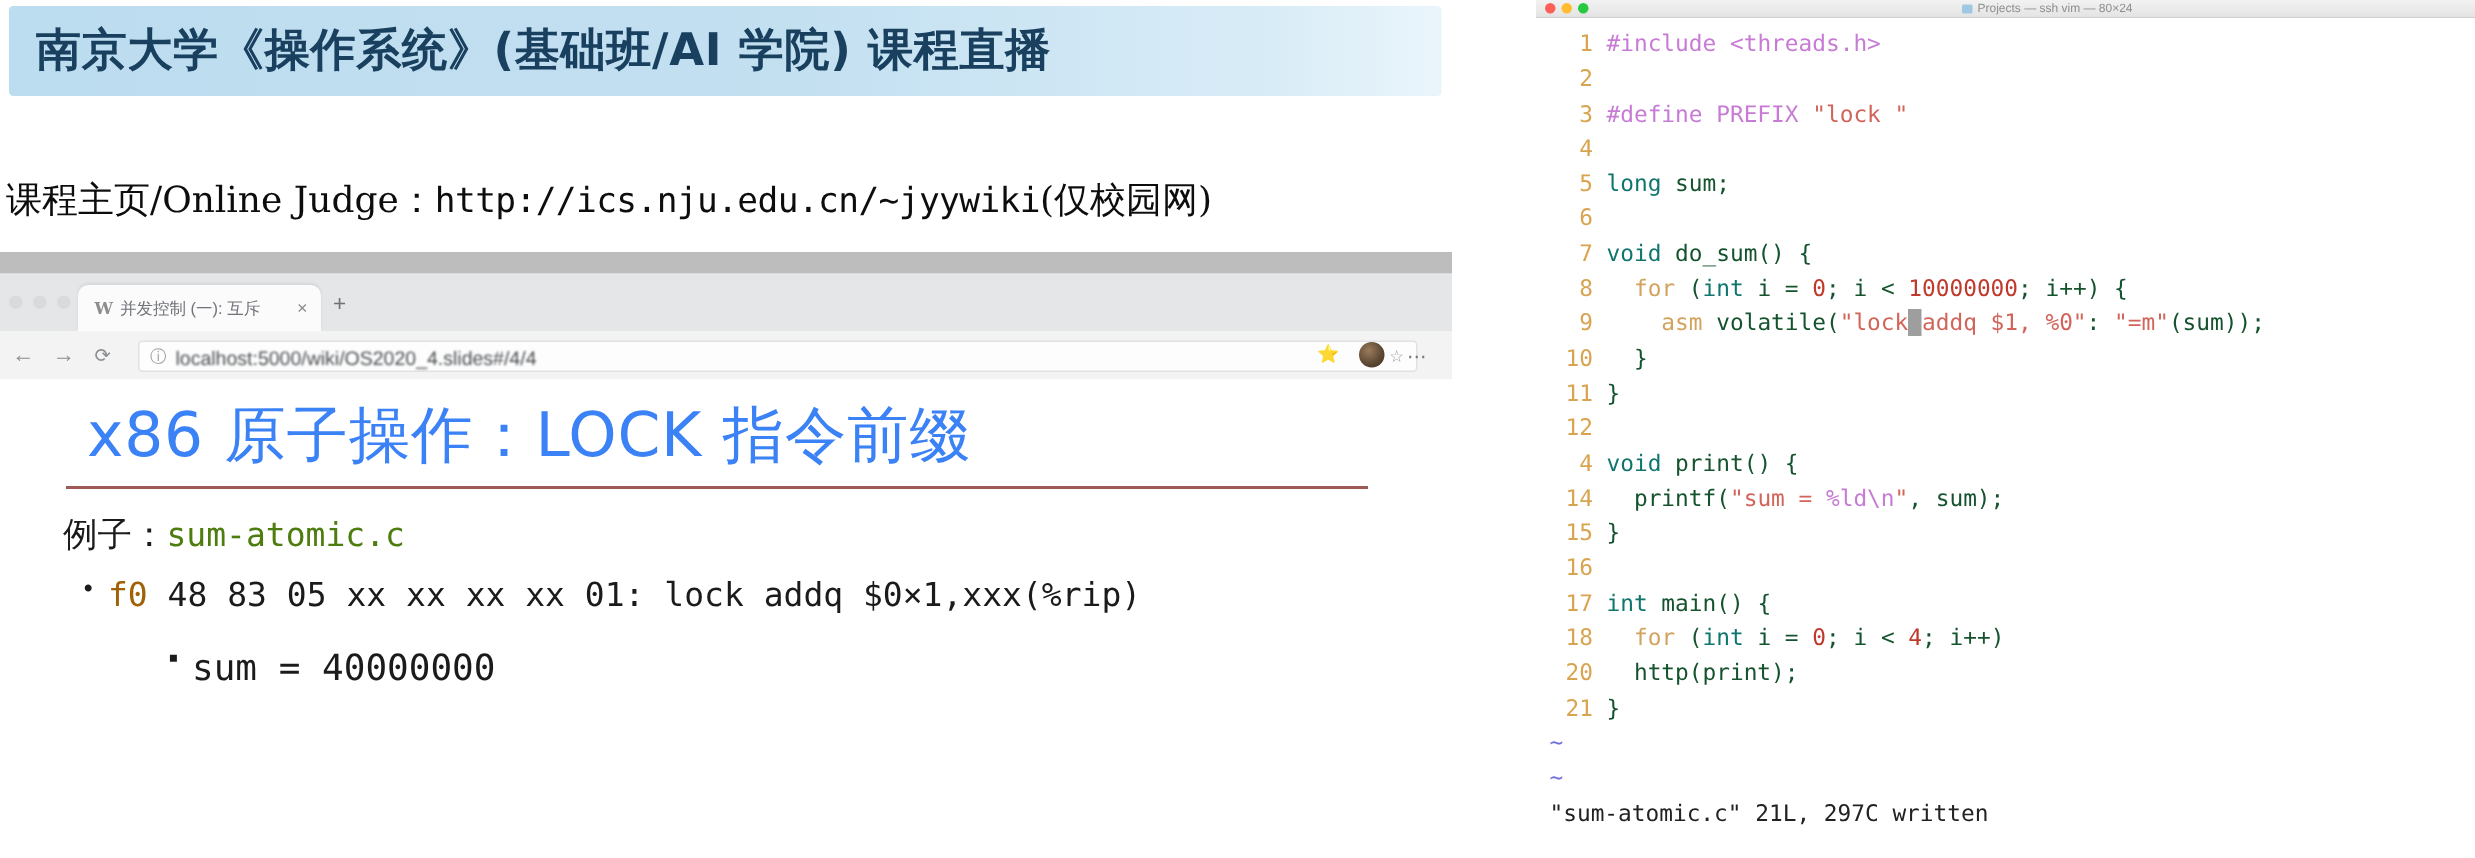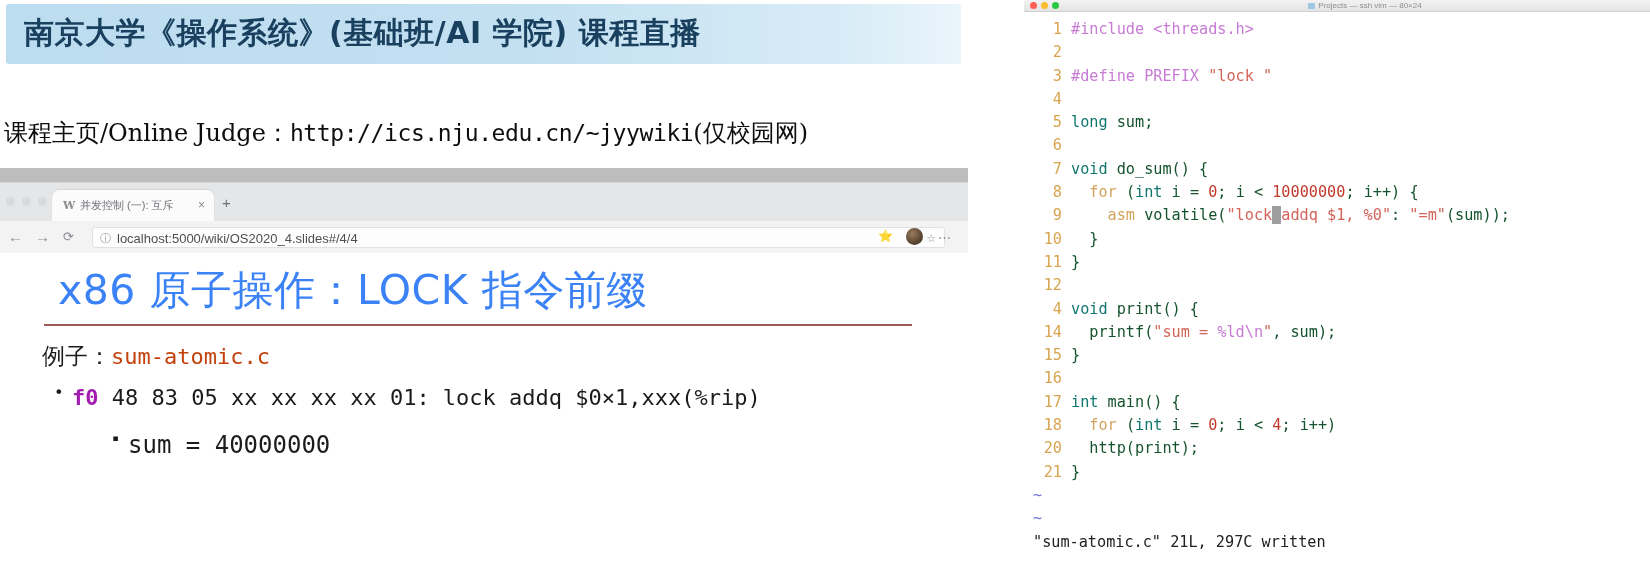--- a/index.html
+++ b/index.html
@@ -158,32 +158,32 @@
     position: absolute; left: 44px; top: 71px;
     width: 868px; height: 2px; background: #9d5a57;
   }
   .example-line {
     position: absolute; left: 42px; top: 88px;
     font-family: "DejaVu Sans", sans-serif;
     font-size: 23px; color: #1b1b1b; white-space: nowrap;
   }
   .example-code {
     font-family: "DejaVu Sans Mono", monospace;
-    font-size: 22px; color: #c2410c;
+    font-size: 22px; color: #4d7c0f;
   }
   .bullet-l1 {
     position: absolute; left: 72px; top: 132px;
     font-family: "DejaVu Sans Mono", monospace;
     font-size: 22px; color: #1b1b1b; white-space: nowrap;
   }
   .bullet-l1::before {
     content: "\2022"; position: absolute; left: -18px; top: -2px;
     font-size: 16px; color: #1b1b1b;
   }
-  .hex-lock { color: #a21caf; font-weight: bold; }
+  .hex-lock { color: #a16207; }
   .bullet-l2 {
     position: absolute; left: 128px; top: 178px;
     font-family: "DejaVu Sans Mono", monospace;
     font-size: 24px; color: #1b1b1b; white-space: nowrap;
   }
   .bullet-l2::before {
     content: "\25AA"; position: absolute; left: -16px; top: 0px;
     font-size: 12px; color: #1b1b1b;
   }
 

